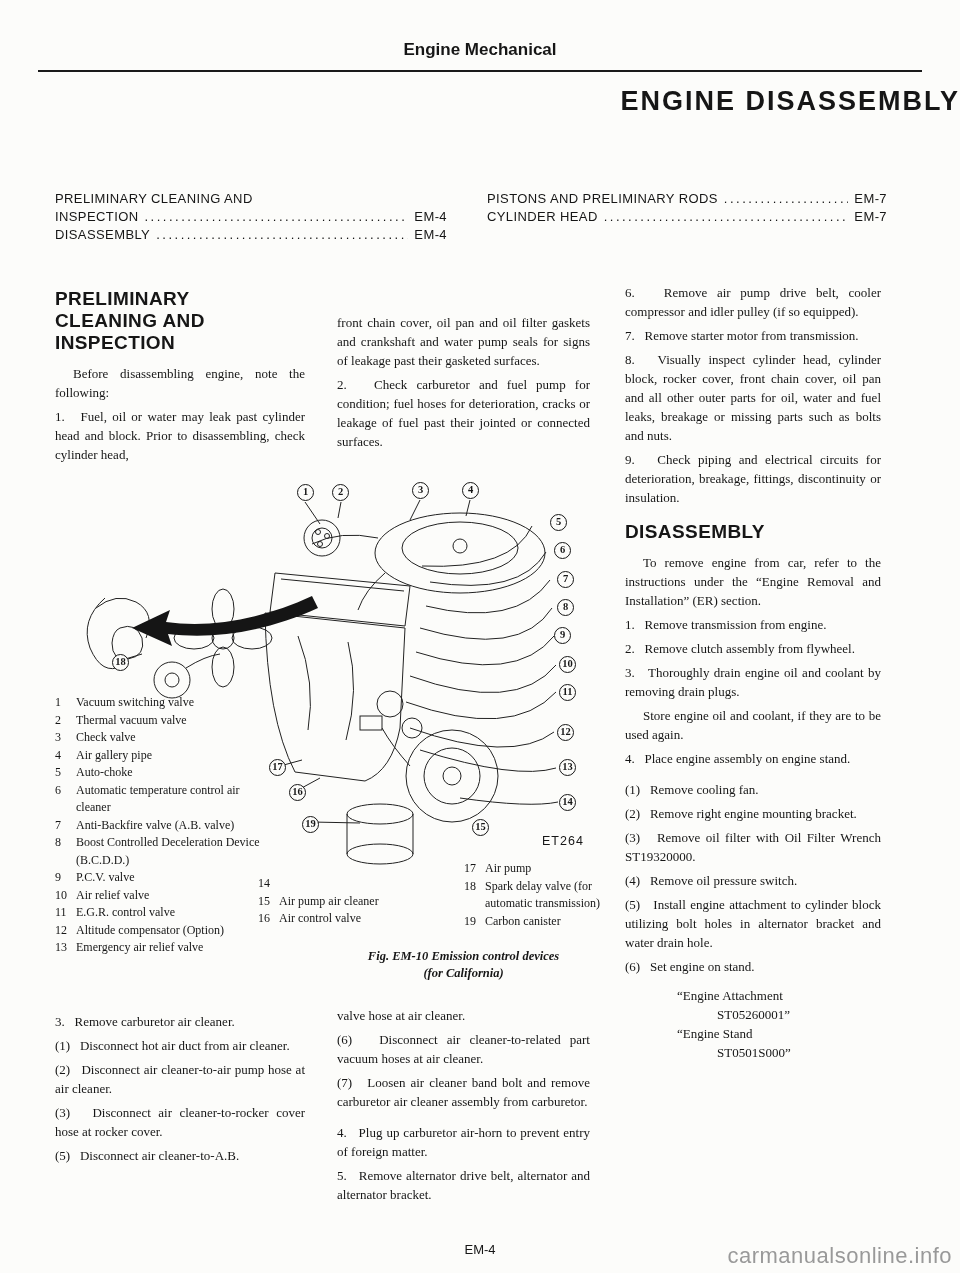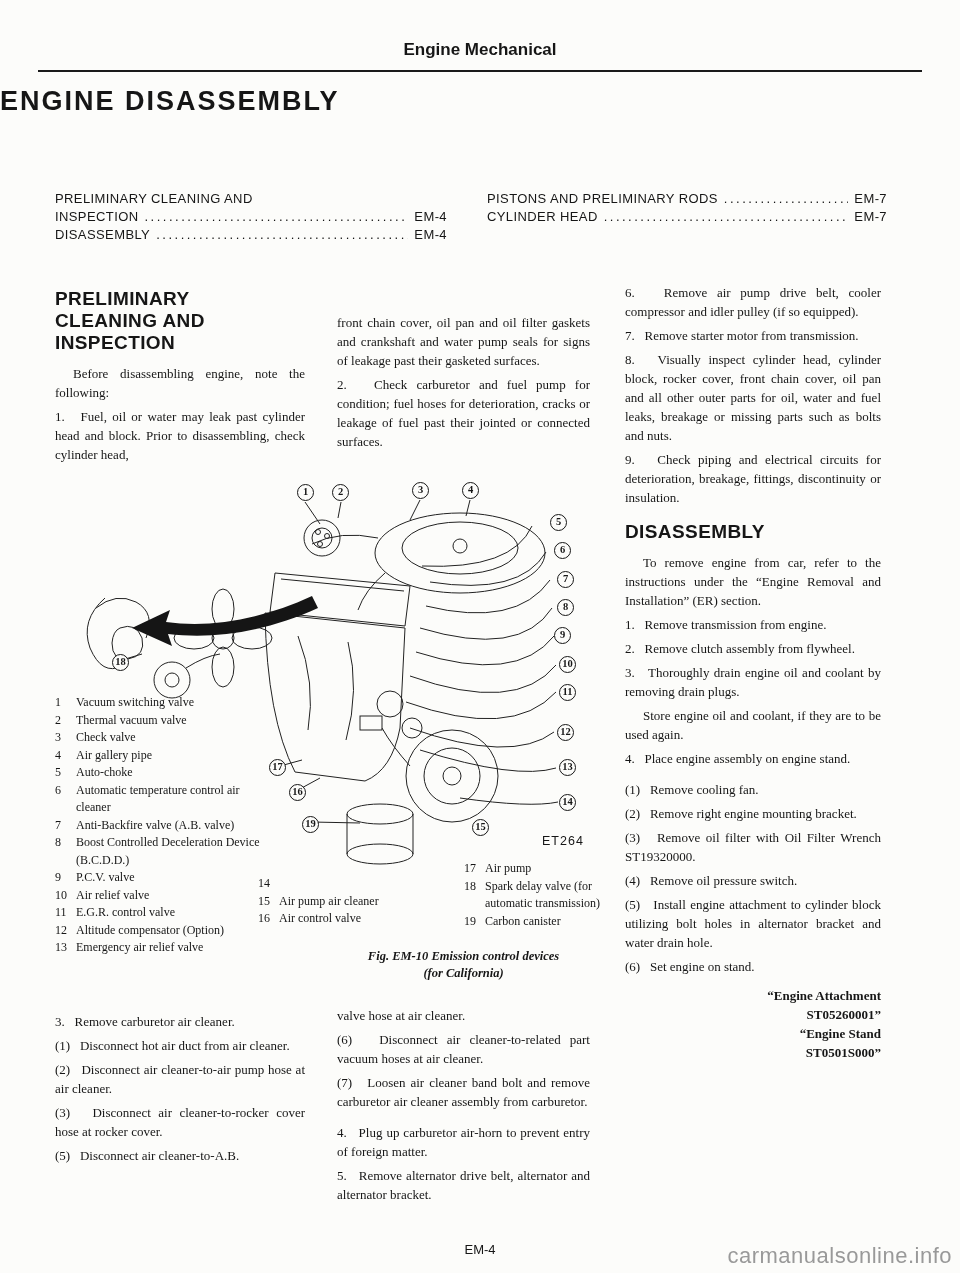--- a/index.html
+++ b/index.html
@@ -8,21 +8,21 @@
     position:relative; width:960px; height:1273px; margin:0 auto;
     background:#fcfcfa; color:#161616; overflow:hidden;
     font-family:"Liberation Serif", serif;
   }
   .running-head {
     position:absolute; top:40px; left:0; width:100%; text-align:center;
     font-family:"Liberation Sans", sans-serif; font-weight:bold; font-size:17px;
   }
   .rule { position:absolute; top:70px; left:38px; width:884px; border-top:2px solid #1a1a1a; }
   .title {
-    position:absolute; top:86px; left:0; width:100%; text-align:left;
+    position:absolute; top:86px; left:0; width:100%; text-align:right;
     font-family:"Liberation Sans", sans-serif; font-weight:bold; font-size:27px; letter-spacing:2px;
   }
   .contents-title {
     position:absolute; top:147px; left:0; width:100%; text-align:center;
     font-family:"Liberation Sans", sans-serif; font-weight:bold; font-size:16px; letter-spacing:1px;
   }
   .toc { position:absolute; top:190px; font-family:"Liberation Sans", sans-serif; font-size:13px; letter-spacing:0.4px; }
   #toc-left  { left:55px;  width:392px; }
   #toc-right { left:487px; width:400px; }
   .toc-row { display:flex; align-items:baseline; line-height:18px; }
@@ -37,21 +37,21 @@
   #col2b { left:337px; top:1006px; width:253px; }
   .sec-heading {
     font-family:"Liberation Sans", sans-serif; font-weight:bold; font-size:19px;
     line-height:22px; letter-spacing:0.4px; text-align:left;
   }
   #col1 .sec-heading { width:185px; margin-bottom:10px; }
   #col3 .sec-heading { margin:14px 0 10px; }
   .body-p { margin-bottom:5px; }
   .body-p.ind { text-indent:18px; }
   .body-p.gap { margin-top:12px; }
-  .tool-block { margin-top:10px; text-align:right;font-weight:bold; }
+  .tool-block { margin-top:10px; text-align:left; }
   .tool-line { padding-left:52px; line-height:19px; }
   .tool-line.tool-num { padding-left:92px; }
   .figure { position:absolute; left:60px; top:478px; width:530px; height:395px; }
   .figure svg { position:absolute; left:0; top:0; }
   .callout {
     position:absolute; width:17px; height:17px; border:1.5px solid #161616; border-radius:50%;
     background:#fcfcfa; font-size:10.5px; line-height:14px; text-align:center; font-weight:bold;
   }
   .fig-code { position:absolute; left:482px; top:356px; font-family:"Liberation Sans", sans-serif; font-size:12.5px; letter-spacing:1px; }
   .legend { position:absolute; font-size:12px; line-height:17.5px; }

